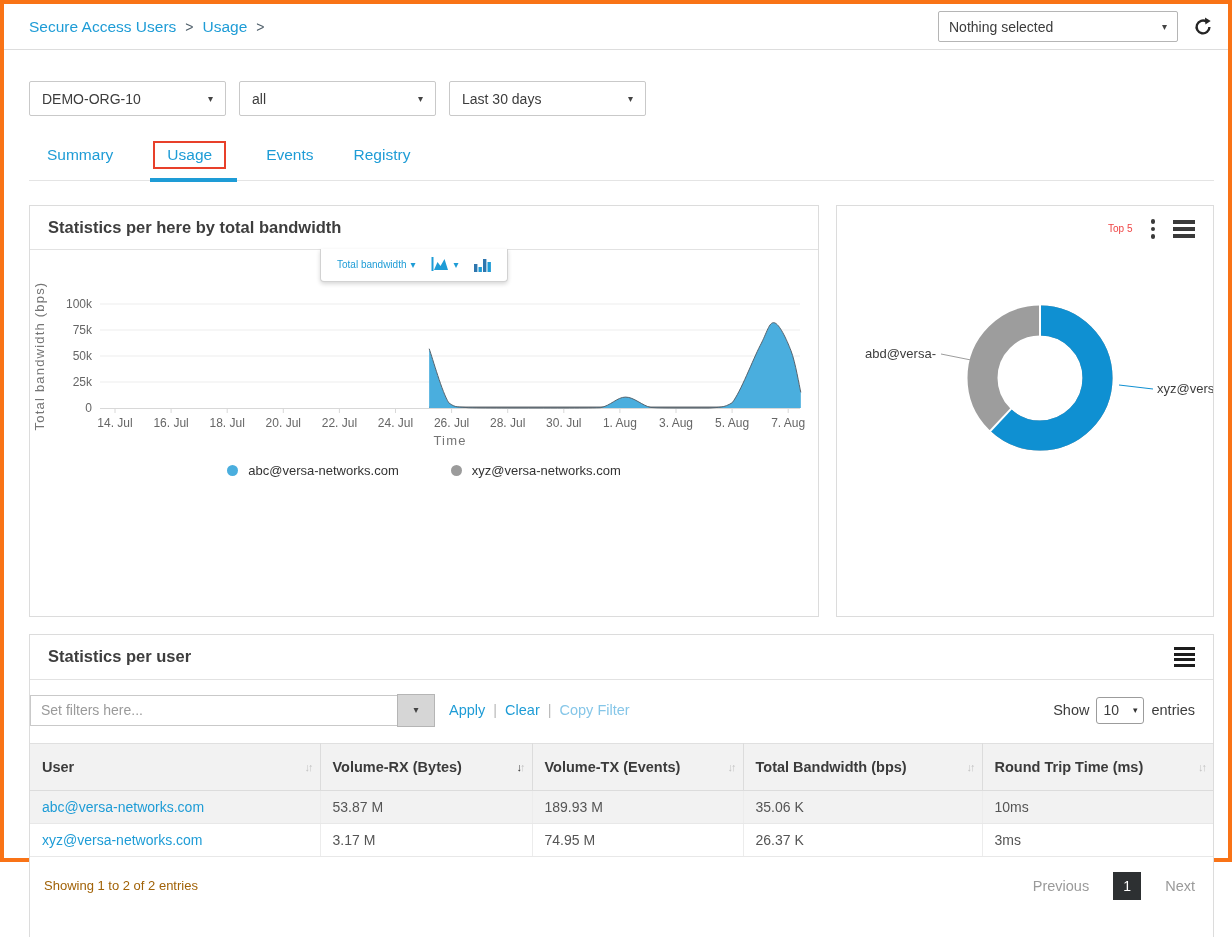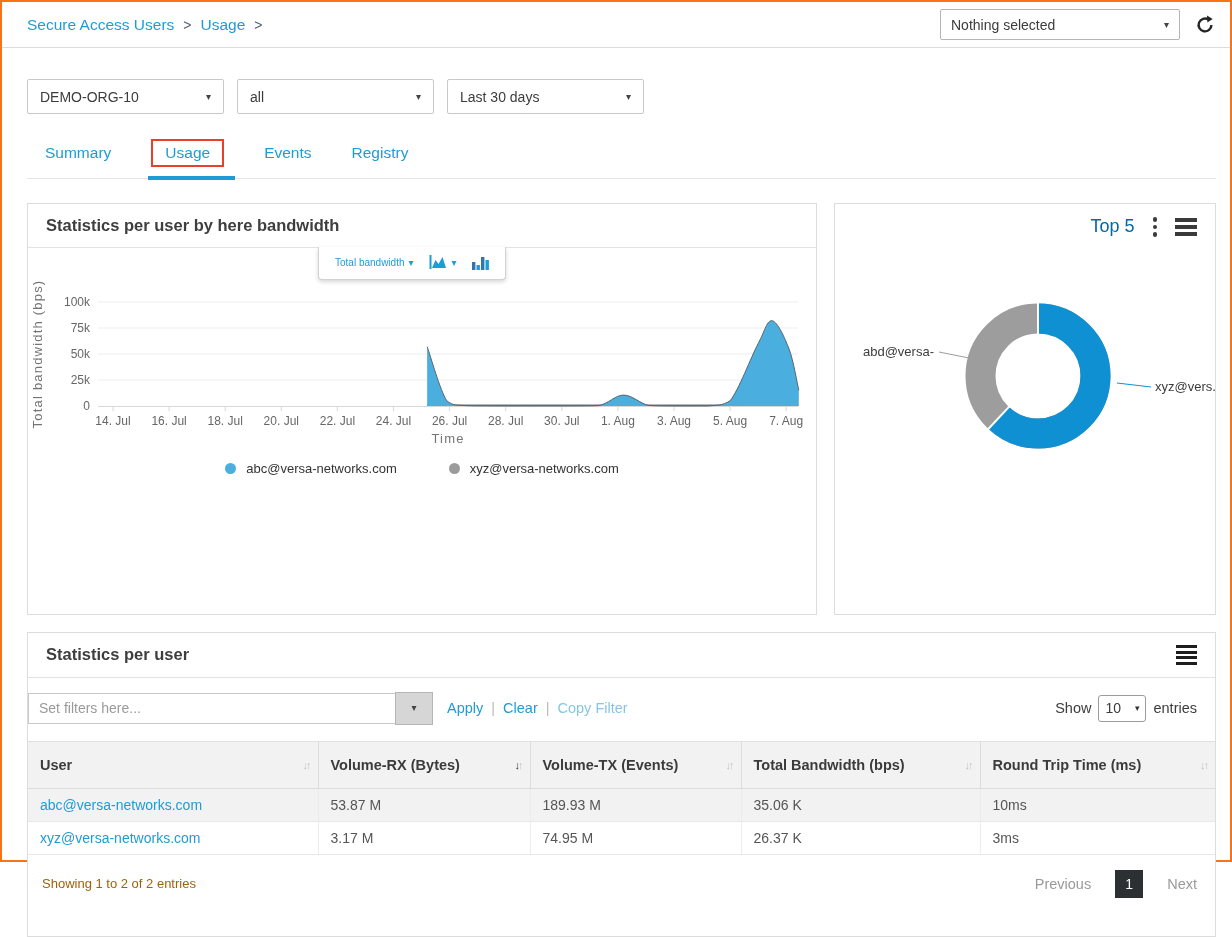--- a/index.html
+++ b/index.html
@@ -2,21 +2,21 @@
 <html><head>
 <meta charset="utf-8">
 <style>
   * { box-sizing: border-box; }
   html,body { margin:0; padding:0; }
   body {
     width:1232px; height:937px;
     font-family:"Liberation Sans", sans-serif;
     background:#fff; color:#333; overflow:hidden;
   }
-  .page { position:relative; width:1232px; height:862px; border:2px solid #f97316; background:#fff; }
+  .page { position:relative; width:1232px; height:862px; border:4px solid #f97316; background:#fff; }
 
   
   .topbar { height:46px; display:flex; align-items:center; padding:0 14px 0 25px; border-bottom:1px solid #ddd; }
   .breadcrumb { display:flex; align-items:center; gap:9px; font-size:15.5px; }
   .crumb-link { color:#1e9cd6; cursor:pointer; }
   .crumb-sep { color:#50606b; font-size:14px; }
   .topbar-right { margin-left:auto; display:flex; align-items:center; gap:14px; }
   .select-box { width:240px; height:31px; border:1px solid #b5b5b5; border-radius:2px; display:flex; align-items:center; padding:0 10px; font-size:14px; color:#3c3c3c; background:#fff; cursor:pointer;justify-content:center; }
   .select-box .caret { margin-left:auto; }
   .caret { font-size:10px; color:#444; line-height:1; }
@@ -51,21 +51,21 @@
   svg text.axis-lab { font-family:"Liberation Sans",sans-serif; font-size:12px; fill:#666; }
   svg text.axis-title { font-family:"Liberation Sans",sans-serif; font-size:13px; fill:#757575; letter-spacing:1.2px; }
   svg text.donut-lab { font-family:"Liberation Sans",sans-serif; font-size:13px; fill:#3c3c3c; }
 
   .legend-row { margin-top:8px; display:flex; justify-content:center; gap:52px; font-size:13px; color:#333; }
   .legend-item { display:flex; align-items:center; gap:10px; }
   .legend-dot { width:11px; height:11px; border-radius:50%; }
 
   
   .top-controls { display:flex; justify-content:flex-end; align-items:center; gap:14px; padding:12px 18px 0; }
-  .top-label { font-size:18px; color:#0369a1; }
+  .top-label { font-size:10px; color:#ef4444; }
   .kebab { display:flex; flex-direction:column; gap:3px; cursor:pointer; padding:1px 4px; }
   .kebab i { width:4.5px; height:4.5px; border-radius:50%; background:#3a3a3a; }
   .bars3 { display:flex; flex-direction:column; gap:3.5px; cursor:pointer; }
   .bars3 i { width:22px; height:3.5px; background:#3a3a3a; }
 
   
   .stats-panel { margin-top:17px; border:1px solid #dcdcdc; min-height:305px; background:#fff; }
   .stats-title-row { display:flex; align-items:center; padding:12px 18px; border-bottom:1px solid #e2e2e2; }
   .bars4 { margin-left:auto; display:flex; flex-direction:column; gap:2.5px; cursor:pointer; }
   .bars4 i { width:21px; height:3px; background:#1d1d1d; }
@@ -146,21 +146,21 @@
         <span class="tab">Usage</span>
       </span>
       <span class="tab">Events</span>
       <span class="tab">Registry</span>
     </div>
 
     <div class="panels-row">
 
       <div class="panel bw-panel">
         <div class="panel-title-row">
-          <span class="panel-title">Statistics per user by here bandwidth</span>
+          <span class="panel-title">Statistics per here by total bandwidth</span>
         </div>
         <div class="chart-toolbar">
           <span class="tool-icon">
             <span class="metric-label">Total bandwidth</span>
             <span class="blue-caret">▾</span>
           </span>
           <span class="tool-icon">
             <svg width="19" height="15" viewBox="0 0 19 15">
               <path d="M1.5 0 L1.5 14" stroke="#1e9cd6" stroke-width="2"></path>
               <path d="M3 13 L6.5 5 L9.5 9 L13.5 2 L17 13 Z" fill="#1e9cd6"></path>

